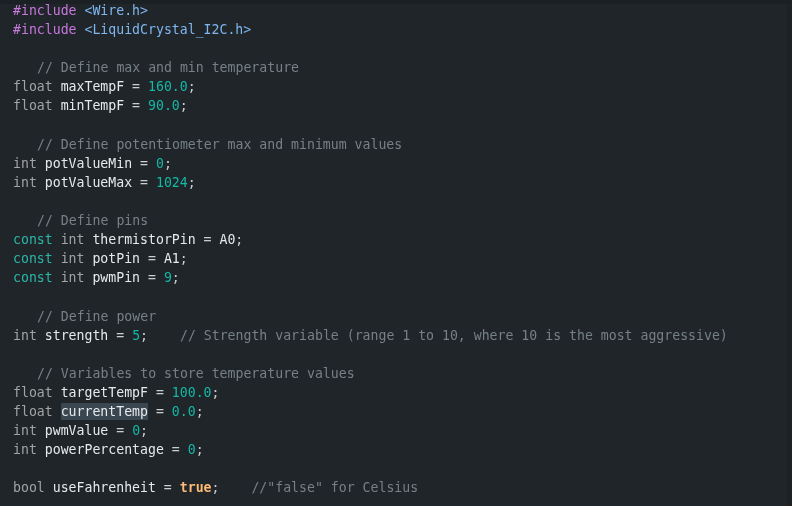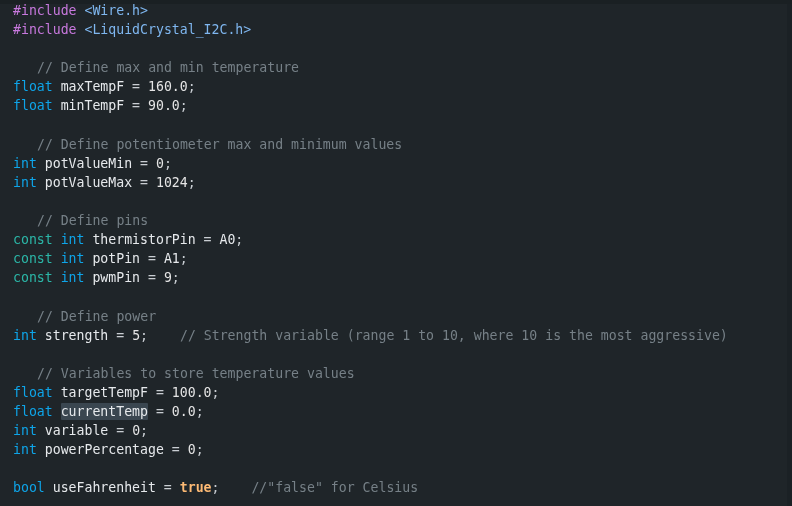--- a/index.html
+++ b/index.html
@@ -70,25 +70,25 @@
     height: 19.1px;
     background: #252c31;
     z-index: -1;
   }
 
   .tok { white-space: pre; }
 
   .t-pre      { color: #c778dd; }   
   .t-header   { color: #7fb7f0; }   
   .t-comment  { color: #768087; margin-left: 24px; }   
-  .t-type     { color: #0ea5e9; }   
+  .t-type     { color: #a3a3a3; }   
   .t-const    { color: #2bb7a8; }   
   .t-ident    { color: #e6e9ec; }   
   .t-op       { color: #c9ced3; }   
-  .t-num      { color: #e5e5e5; }   
+  .t-num      { color: #14b8a6; }   
   .t-bool     { color: #fdba74; font-weight: bold; }   
 
   .sel-highlight {
     background: #3a4650;
     border-radius: 1px;
     padding: 1px 0;
   }
 </style>
 </head>
 <body>
@@ -113,21 +113,21 @@
       <div class="line"><span class="tok t-const">const</span><span class="tok t-op"> </span><span class="tok t-type">int</span><span class="tok t-ident"> thermistorPin </span><span class="tok t-op">= </span><span class="tok t-ident">A0</span><span class="tok t-op">;</span></div>
       <div class="line"><span class="tok t-const">const</span><span class="tok t-op"> </span><span class="tok t-type">int</span><span class="tok t-ident"> potPin </span><span class="tok t-op">= </span><span class="tok t-ident">A1</span><span class="tok t-op">;</span></div>
       <div class="line"><span class="tok t-const">const</span><span class="tok t-op"> </span><span class="tok t-type">int</span><span class="tok t-ident"> pwmPin </span><span class="tok t-op">= </span><span class="tok t-num">9</span><span class="tok t-op">;</span></div>
       <div class="line">&nbsp;</div>
       <div class="line"><span class="tok t-comment">// Define power</span></div>
       <div class="line"><span class="tok t-type">int</span><span class="tok t-ident"> strength </span><span class="tok t-op">= </span><span class="tok t-num">5</span><span class="tok t-op">; </span><span class="tok t-comment">// Strength variable (range 1 to 10, where 10 is the most aggressive)</span></div>
       <div class="line">&nbsp;</div>
       <div class="line"><span class="tok t-comment">// Variables to store temperature values</span></div>
       <div class="line"><span class="tok t-type">float</span><span class="tok t-ident"> targetTempF </span><span class="tok t-op">= </span><span class="tok t-num">100.0</span><span class="tok t-op">;</span></div>
       <div class="line active-line"><span class="tok t-type">float</span><span class="tok t-ident"> </span><span class="tok t-ident sel-highlight">currentTemp</span><span class="tok t-op"> = </span><span class="tok t-num">0.0</span><span class="tok t-op">;</span></div>
-      <div class="line"><span class="tok t-type">int</span><span class="tok t-ident"> variable </span><span class="tok t-op">= </span><span class="tok t-num">0</span><span class="tok t-op">;</span></div>
+      <div class="line"><span class="tok t-type">int</span><span class="tok t-ident"> pwmValue </span><span class="tok t-op">= </span><span class="tok t-num">0</span><span class="tok t-op">;</span></div>
       <div class="line"><span class="tok t-type">int</span><span class="tok t-ident"> powerPercentage </span><span class="tok t-op">= </span><span class="tok t-num">0</span><span class="tok t-op">;</span></div>
       <div class="line">&nbsp;</div>
       <div class="line"><span class="tok t-type">bool</span><span class="tok t-ident"> useFahrenheit </span><span class="tok t-op">= </span><span class="tok t-bool">true</span><span class="tok t-op">; </span><span class="tok t-comment">//"false" for Celsius</span></div>
     </div>
 
   <div id="scrollbar-track"></div>
 
 </div>
 
 </body></html>

